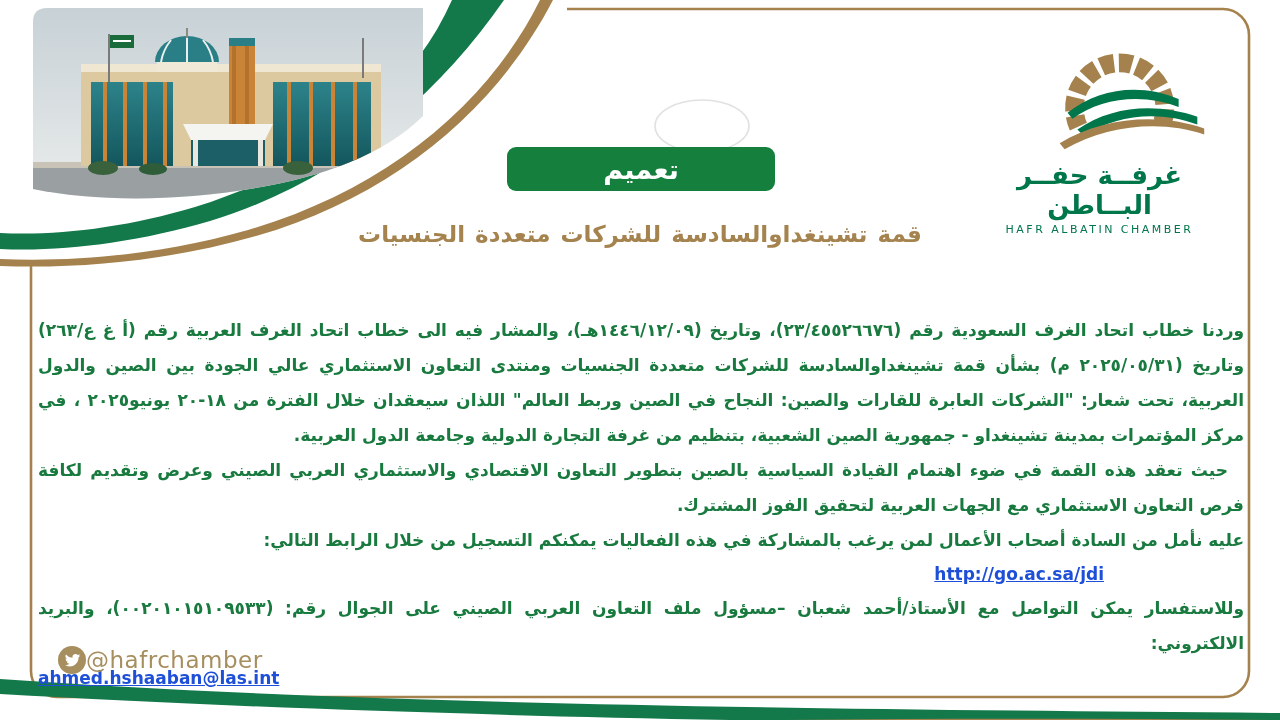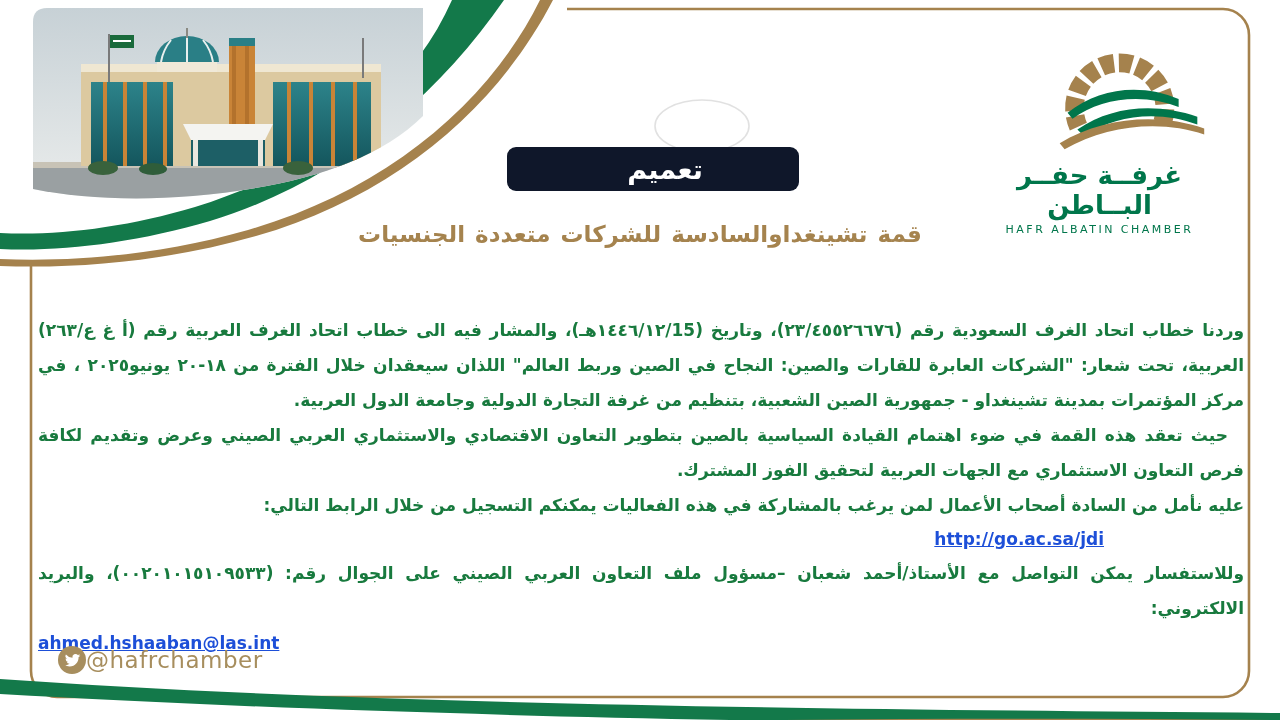--- a/index.html
+++ b/index.html
@@ -7,23 +7,23 @@
         font-family:"DejaVu Sans",sans-serif;}
   svg.deco{position:absolute;left:0;top:0;}
   .photo{position:absolute;left:33px;top:8px;width:390px;height:200px;}
   .photo svg{width:100%;height:100%;display:block;}
 
   .logo{position:absolute;right:48px;top:44px;width:265px;text-align:center;}
   .logo svg{display:block;margin:0 auto;}
   .logo-ar{font-size:26px;font-weight:bold;color:#00764b;direction:rtl;margin-top:0px;}
   .logo-en{font-size:11px;font-weight:normal;color:#00764b;letter-spacing:2.5px;margin-top:3px;}
 
-  .badge{position:absolute;left:507px;top:147px;width:268px;height:44px;background:#0f172a;
+  .badge{position:absolute;left:507px;top:147px;width:268px;height:44px;background:#15803d;
          border-radius:9px;color:#ffffff;font-size:27px;font-weight:bold;text-align:center;
-         line-height:46px;direction:rtl;padding-left:24px;}
+         line-height:46px;direction:rtl;}
   .title{position:absolute;left:0;right:0;top:221px;text-align:center;font-size:23px;
          font-weight:bold;color:#a5834e;direction:rtl;word-spacing:2px;}
 
   .content{position:absolute;left:38px;right:36px;top:313px;}
   .line{direction:rtl;text-align:right;font-size:17px;font-weight:bold;color:#187a3e;
         height:35px;line-height:35px;}
   .line.j{text-align:justify;text-align-last:justify;}
   .line.indent{padding-right:16px;}
   .link-row{height:33px;line-height:33px;text-align:right;padding-right:140px;direction:ltr;}
   a.doclink{color:#1d4fd8;font-weight:bold;font-size:17px;text-decoration:underline;}
@@ -128,21 +128,22 @@
     </svg>
     <div class="logo-ar">غرفــة حفــر البــاطن</div>
     <div class="logo-en">HAFR ALBATIN CHAMBER</div>
   </div>
 
   <div class="badge">تعميم</div>
 
   <div class="title">قمة تشينغداوالسادسة للشركات متعددة الجنسيات</div>
 
   <div class="content">
-    <div class="line j">وردنا خطاب اتحاد الغرف السعودية رقم (٢٣/٤٥٥٢٦٦٧٦)، وتاريخ (١٤٤٦/١٢/15هـ)، والمشار فيه الى خطاب اتحاد الغرف العربية رقم (أ غ ع/٢٦٣)</div>
+    <div class="line j">وردنا خطاب اتحاد الغرف السعودية رقم (٢٣/٤٥٥٢٦٦٧٦)، وتاريخ (١٤٤٦/١٢/٠٩هـ)، والمشار فيه الى خطاب اتحاد الغرف العربية رقم (أ غ ع/٢٦٣)</div>
+    <div class="line j">وتاريخ (٢٠٢٥/٠٥/٣١ م) بشأن قمة تشينغداوالسادسة للشركات متعددة الجنسيات ومنتدى التعاون الاستثماري عالي الجودة بين الصين والدول</div>
     <div class="line j">العربية، تحت شعار: "الشركات العابرة للقارات والصين: النجاح في الصين وربط العالم" اللذان سيعقدان خلال الفترة من ١٨-٢٠ يونيو٢٠٢٥ ، في</div>
     <div class="line">مركز المؤتمرات بمدينة تشينغداو - جمهورية الصين الشعبية، بتنظيم من غرفة التجارة الدولية وجامعة الدول العربية.</div>
     <div class="line j indent">حيث تعقد هذه القمة في ضوء اهتمام القيادة السياسية بالصين بتطوير التعاون الاقتصادي والاستثماري العربي الصيني وعرض وتقديم لكافة</div>
     <div class="line">فرص التعاون الاستثماري مع الجهات العربية لتحقيق الفوز المشترك.</div>
     <div class="line">عليه نأمل من السادة أصحاب الأعمال لمن يرغب بالمشاركة في هذه الفعاليات يمكنكم التسجيل من خلال الرابط التالي:</div>
     <div class="link-row">
       <a class="doclink" href="#">http://go.ac.sa/jdi</a>
     </div>
     <div class="line j">وللاستفسار يمكن التواصل مع الأستاذ/أحمد شعبان –مسؤول ملف التعاون العربي الصيني على الجوال رقم: (٠٠٢٠١٠١٥١٠٩٥٣٣)، والبريد</div>
     <div class="line">الالكتروني:</div>

